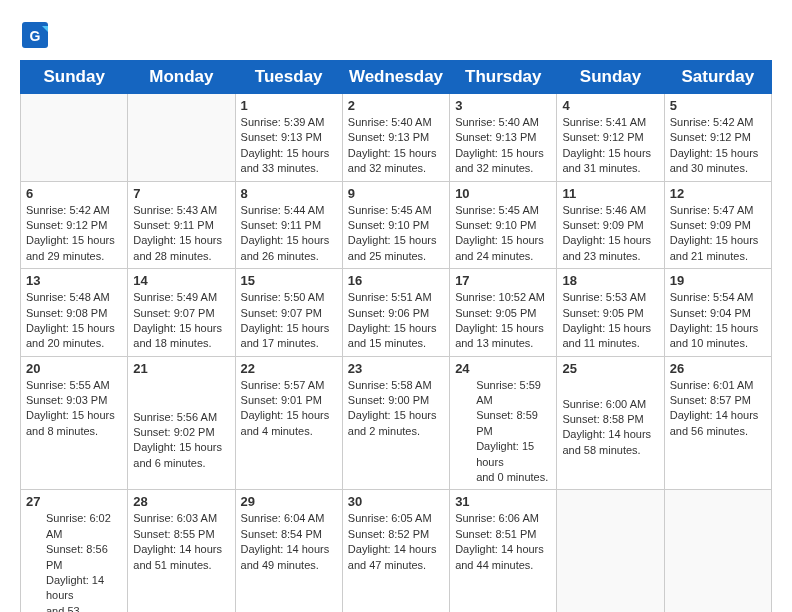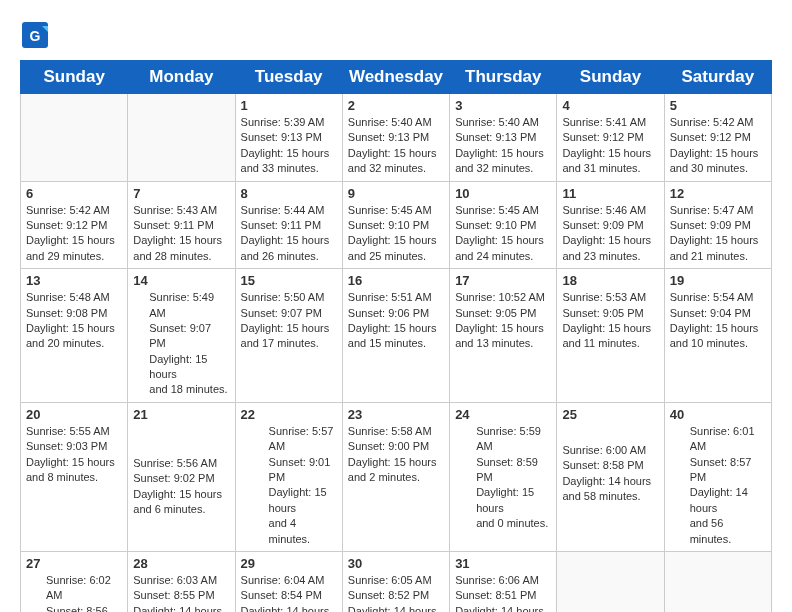--- a/index.html
+++ b/index.html
@@ -210,21 +210,21 @@
       <tr>
         <td>
           <div class="day-number">13</div>
           <div class="day-info" style="white-space: pre-line;">Sunrise: 5:48 AM
 Sunset: 9:08 PM
 Daylight: 15 hours
 and 20 minutes.</div>
         </td>
         <td>
           <div class="day-number">14</div>
-          <div class="day-info" style="white-space: pre-line; margin-left: 16px;">Sunrise: 5:49 AM
+          <div class="day-info" style="white-space: pre-line;">Sunrise: 5:49 AM
 Sunset: 9:07 PM
 Daylight: 15 hours
 and 18 minutes.</div>
         </td>
         <td>
           <div class="day-number">15</div>
           <div class="day-info" style="white-space: pre-line;">Sunrise: 5:50 AM
 Sunset: 9:07 PM
 Daylight: 15 hours
 and 17 minutes.</div>
@@ -268,21 +268,21 @@
         </td>
         <td>
           <div class="day-number">21</div>
           <div class="day-info" style="white-space: pre-line; margin-top: 34px;">Sunrise: 5:56 AM
 Sunset: 9:02 PM
 Daylight: 15 hours
 and 6 minutes.</div>
         </td>
         <td>
           <div class="day-number">22</div>
-          <div class="day-info" style="white-space: pre-line; margin-left: 28px;">Sunrise: 5:57 AM
+          <div class="day-info" style="white-space: pre-line;">Sunrise: 5:57 AM
 Sunset: 9:01 PM
 Daylight: 15 hours
 and 4 minutes.</div>
         </td>
         <td>
           <div class="day-number">23</div>
           <div class="day-info" style="white-space: pre-line;">Sunrise: 5:58 AM
 Sunset: 9:00 PM
 Daylight: 15 hours
 and 2 minutes.</div>
@@ -295,22 +295,22 @@
 and 0 minutes.</div>
         </td>
         <td>
           <div class="day-number">25</div>
           <div class="day-info" style="white-space: pre-line; margin-top: 21px;">Sunrise: 6:00 AM
 Sunset: 8:58 PM
 Daylight: 14 hours
 and 58 minutes.</div>
         </td>
         <td>
-          <div class="day-number">40</div>
-          <div class="day-info" style="white-space: pre-line; margin-left: 20px;">Sunrise: 6:01 AM
+          <div class="day-number">26</div>
+          <div class="day-info" style="white-space: pre-line;">Sunrise: 6:01 AM
 Sunset: 8:57 PM
 Daylight: 14 hours
 and 56 minutes.</div>
         </td>
       </tr>
       <tr>
         <td>
           <div class="day-number">27</div>
           <div class="day-info" style="white-space: pre-line; margin-left: 20px;">Sunrise: 6:02 AM
 Sunset: 8:56 PM

